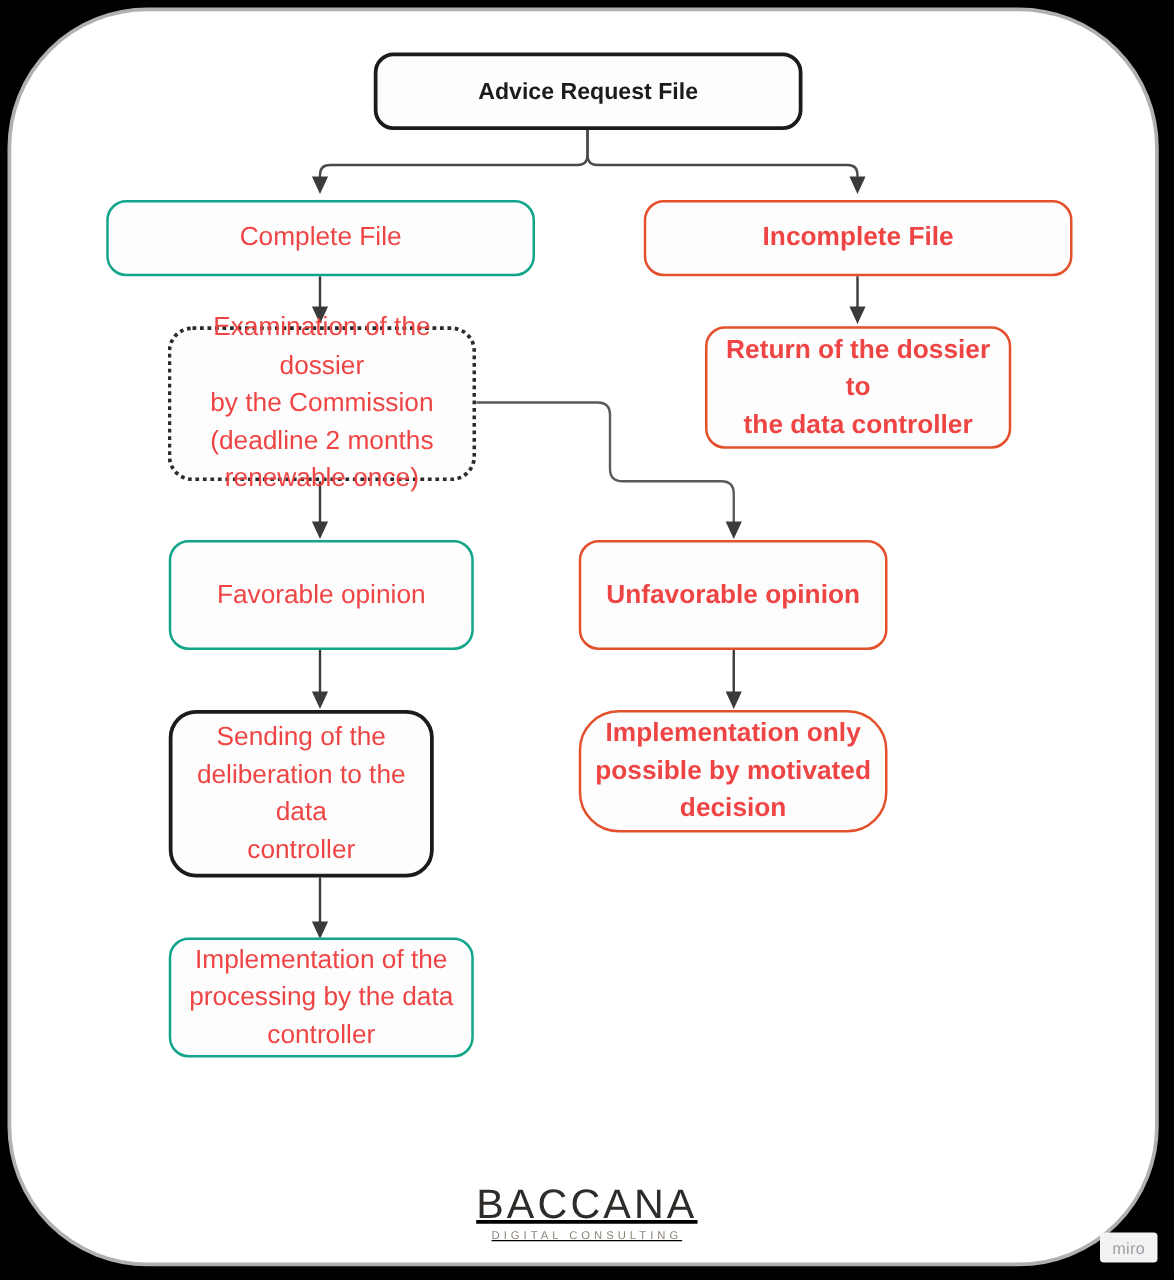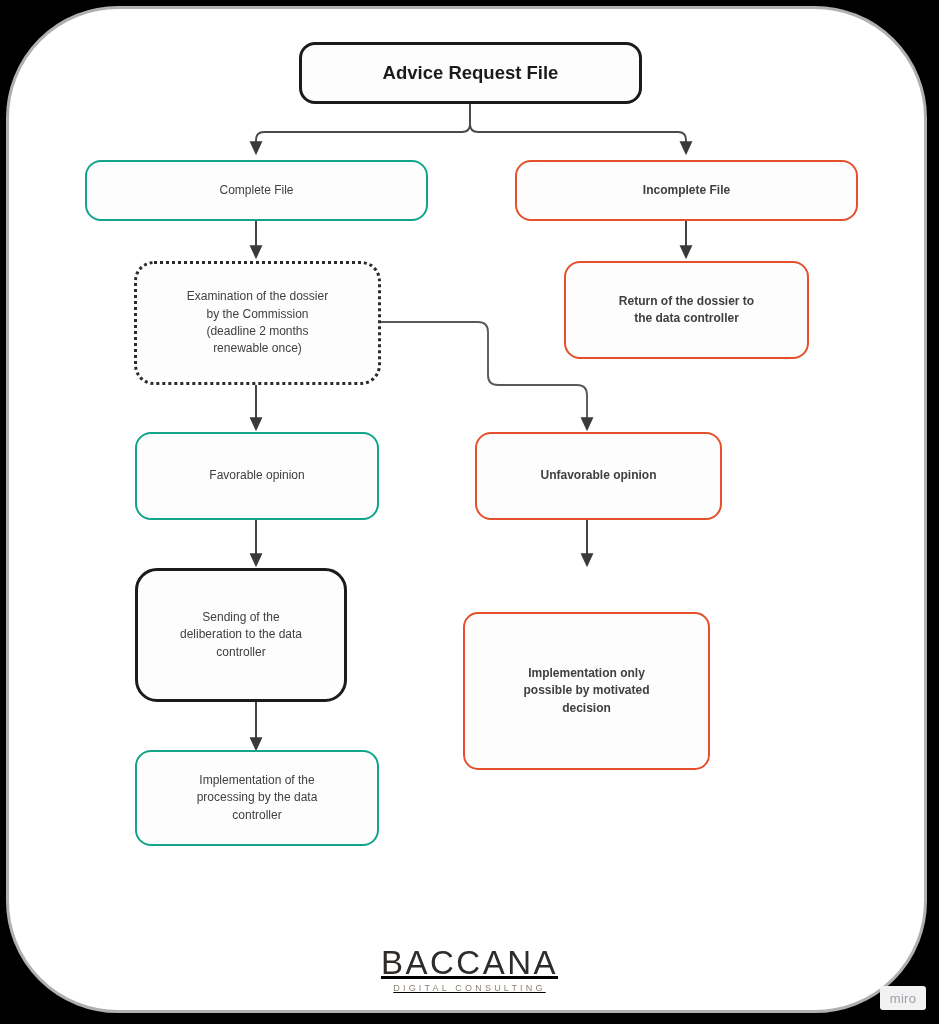--- a/index.html
+++ b/index.html
@@ -55,22 +55,22 @@
   
   .node {
     position: absolute;
     box-sizing: border-box;
     background: #fdfdfd;
     border-radius: 16px;
     display: flex;
     align-items: center;
     justify-content: center;
     text-align: center;
-    color: #404040;
-    font-size: 12px;
+    color: #ef4444;
+    font-size: 21px;
     line-height: 1.44;
     padding: 6px 10px;
   }
 
   .node.black {
     border: 3px solid #1b1b1b;
   }
   .node.green {
     border: 2.6px solid #12a589;
   }
@@ -196,31 +196,31 @@
 
     <div class="node green" style="left:135px; top:432px; width:244px; height:88px;">
       <span class="node-label">Favorable opinion</span>
     </div>
 
     <div class="node red" style="left:564px; top:261px; width:245px; height:98px;">
       <span class="node-label">Return of the dossier to
 the data controller</span>
     </div>
 
-    <div class="node red" style="left:463px; top:432px; width:247px; height:88px;margin-left:12px;">
+    <div class="node red" style="left:463px; top:432px; width:247px; height:88px;">
       <span class="node-label">Unfavorable opinion</span>
     </div>
 
     <div class="node black" style="left:135px; top:568px; width:212px; height:134px; border-radius:22px;">
       <span class="node-label">Sending of the
 deliberation to the data
 controller</span>
     </div>
 
-    <div class="node red" style="left:463px; top:568px; width:247px; height:158px; border-radius:15px;margin-top:44px;">
+    <div class="node red" style="left:463px; top:568px; width:247px; height:98px; border-radius:32px;">
       <span class="node-label">Implementation only
 possible by motivated
 decision</span>
     </div>
 
     <div class="node green" style="left:135px; top:750px; width:244px; height:96px;">
       <span class="node-label">Implementation of the
 processing by the data
 controller</span>
     </div>

